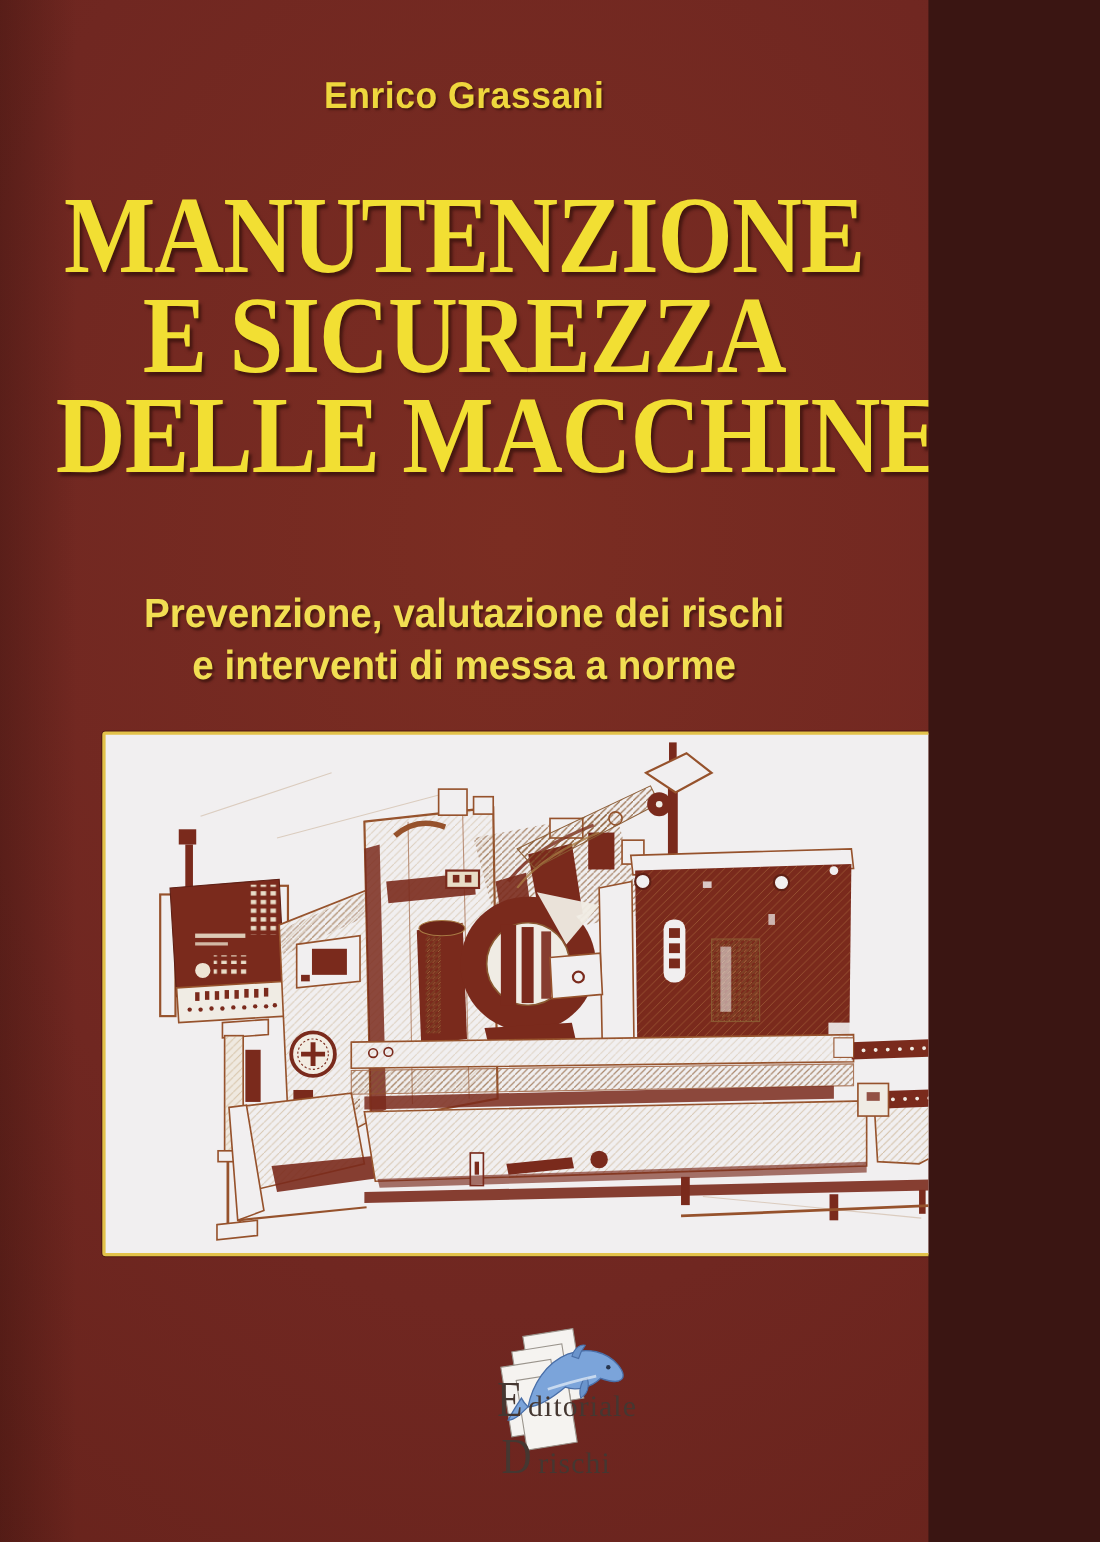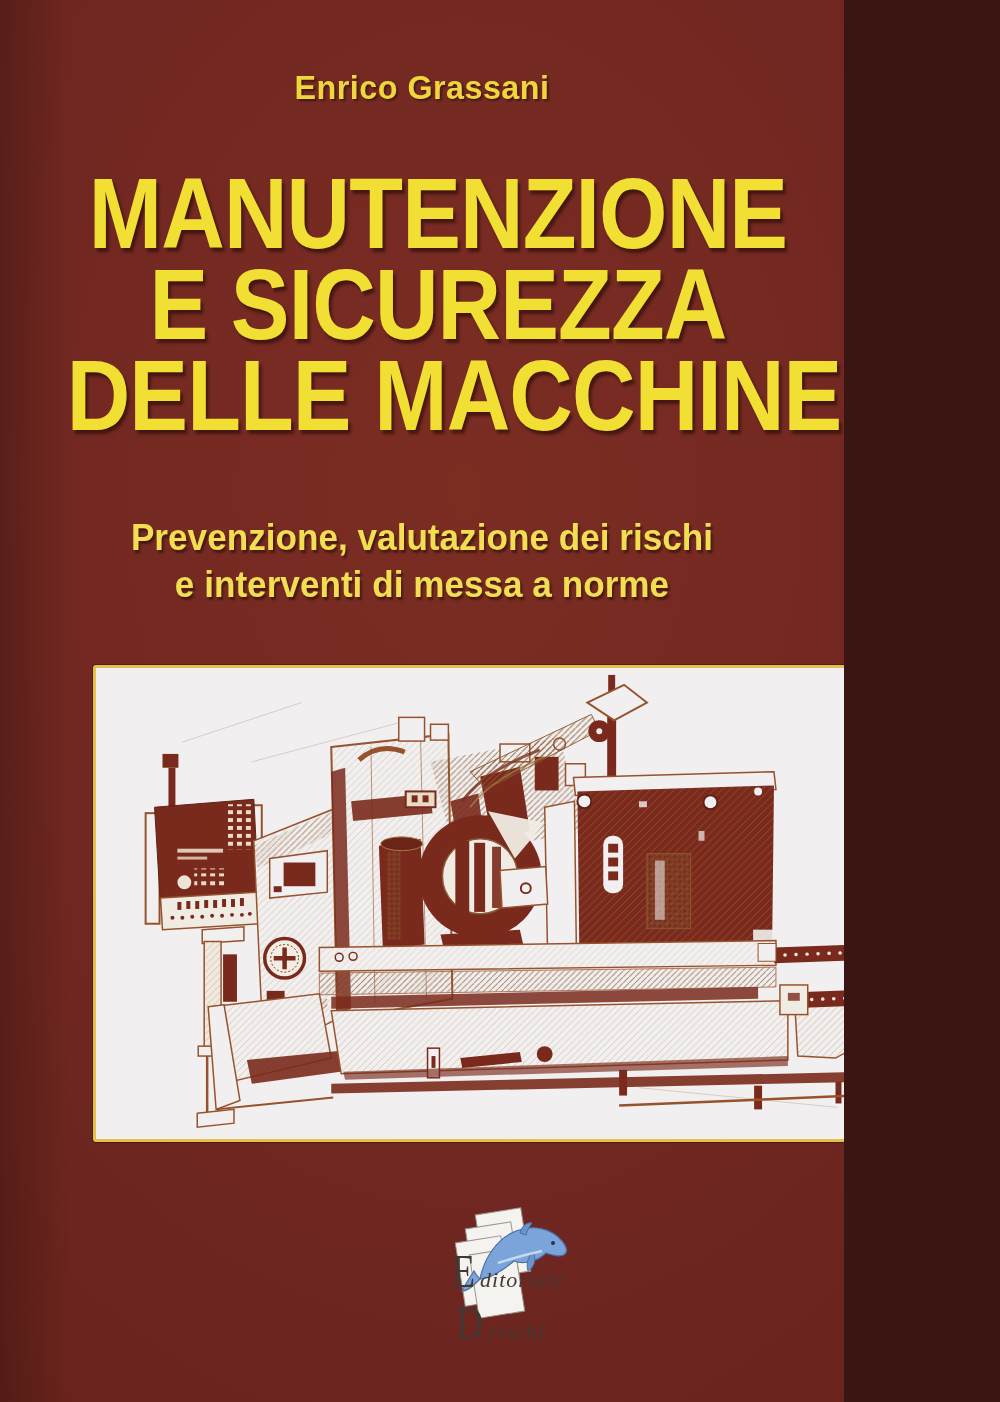--- a/index.html
+++ b/index.html
@@ -17,32 +17,33 @@
   }
   .author{
     position:absolute;left:0;top:68px;width:100%;
     text-align:center;
     font-size:34px;font-weight:bold;letter-spacing:.5px;
     color:#eed73d;
     transform:scaleX(.95);
     text-shadow:2px 2px 2px rgba(30,8,4,.5);
   }
   .title{
-    position:absolute;left:16px;top:168px;width:100%;
+    position:absolute;left:0;top:168px;width:100%;
     text-align:center;color:#f2df33;
     font-weight:bold;
     text-shadow:3px 4px 3px rgba(30,8,4,.55);
+    font-family:Liberation Serif, serif;
   }
   .title-line{
     font-size:100px;line-height:91px;letter-spacing:-1px;
     transform:scaleX(.88);transform-origin:50% 50%;
     white-space:nowrap;
   }
   .subtitle{
-    position:absolute;left:0;top:514px;width:100%;
+    position:absolute;left:0;top:534px;width:100%;
     text-align:center;color:#f1de52;font-weight:bold;
     text-shadow:2px 3px 2px rgba(30,8,4,.5);
   }
   .subtitle-line{
     font-size:37px;line-height:47px;
     transform:scaleX(.95);transform-origin:50% 50%;
     white-space:nowrap;
   }
   .plate{
     position:absolute;left:93px;top:665px;width:815px;height:477px;
@@ -52,21 +53,21 @@
     box-shadow:0 0 0 1px rgba(60,18,12,.6);
     box-sizing:border-box;
   }
   .plate svg{display:block;width:100%;height:100%;}
   .logo{
     position:absolute;left:430px;top:1205px;width:230px;height:165px;
   }
   .logo-mark{position:absolute;left:20px;top:2px;width:150px;height:120px;}
   .pub-line{position:absolute;display:flex;align-items:baseline;color:#453731;font-family:"Liberation Serif", serif;}
   .pub-line .initial{font-size:46px;line-height:1;transform:scaleX(.82);transform-origin:0 100%;}
-  .pub-line .rest{font-size:22px;letter-spacing:1px;font-style:italic;}
+  .pub-line .rest{font-size:27px;letter-spacing:1px;}
   .pub-line1{left:22px;top:44px;}
   .pub-line2{left:26px;top:96px;}
 </style>
 </head>
 <body>
 
 <div class="cover">
 
   <div class="author">Enrico Grassani</div>
 

